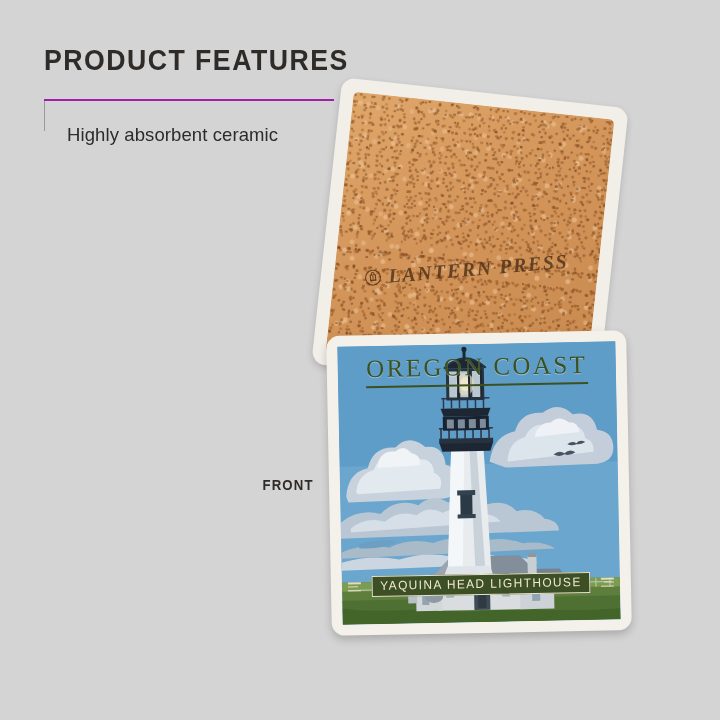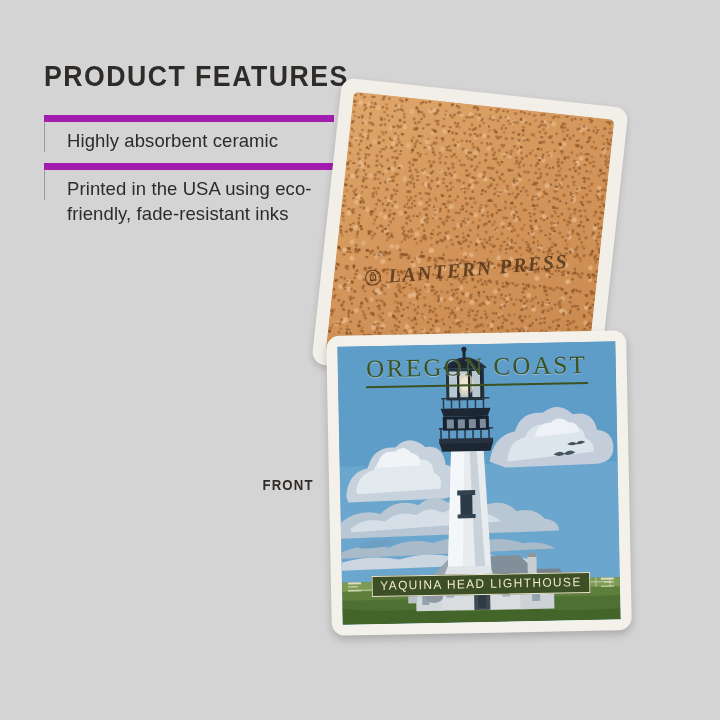--- a/index.html
+++ b/index.html
@@ -12,38 +12,38 @@
     background: #d4d4d4;
     font-family: "Liberation Sans", sans-serif;
     overflow: hidden;
     position: relative;
   }
 
   
   #features-panel {
     position: absolute;
     left: 44px;
-    top: 60px;
+    top: 44px;
     width: 290px;
   }
   #features-title {
     font-family: "Liberation Sans Narrow", "Liberation Sans", sans-serif;
     font-size: 29px;
     font-weight: bold;
     letter-spacing: 1.6px;
     color: #2e2b28;
     transform: scaleX(0.92);
     transform-origin: left center;
     margin: 0 0 22px 0;
     white-space: nowrap;
   }
   .feature-item {
     position: relative;
-    padding: 6px 0 10px 23px;
-    border-top: 7px solid #a21caf;
+    padding: 21px 0 10px 23px;
+    border-top: 2px solid #a21caf;
   }
   .feature-item::before {
     content: "";
     position: absolute;
     left: 0;
     top: 0;
     width: 1px;
     height: 30px;
     background: #9a9a97;
   }
@@ -228,23 +228,20 @@
 </style>
 </head>
 <body>
 
 <div id="features-panel">
   <div id="features-title">PRODUCT FEATURES</div>
 
   <div class="feature-item">
     <div class="feature-text">Highly absorbent ceramic</div>
   </div>
-  <div class="feature-item">
-    <div class="feature-text">Printed in the USA using eco-friendly, fade-resistant inks</div>
-  </div>
 </div>
 
 <div class="side-label" id="label-back">BACK</div>
 <div class="side-label" id="label-front">FRONT</div>
 
 <div id="coaster-back">
   <div id="cork-surface">
     <div id="cork-brand">
       <svg id="lantern-emblem" viewBox="0 0 24 24">
         <circle cx="12" cy="12" r="10.5" fill="none" stroke="#4a2f18" stroke-width="1.6"></circle>

